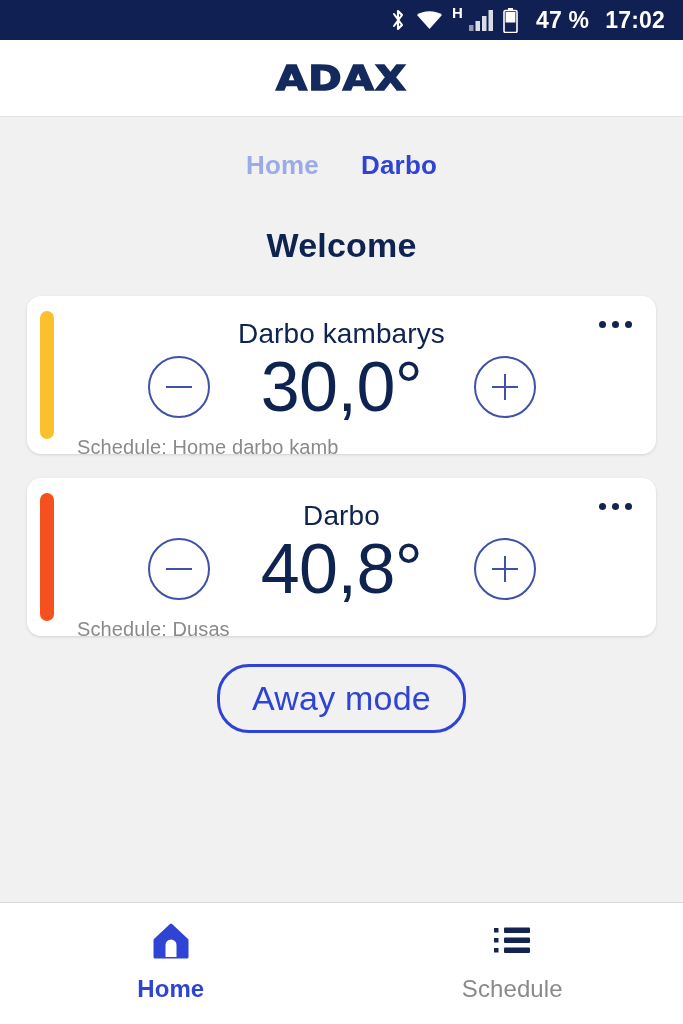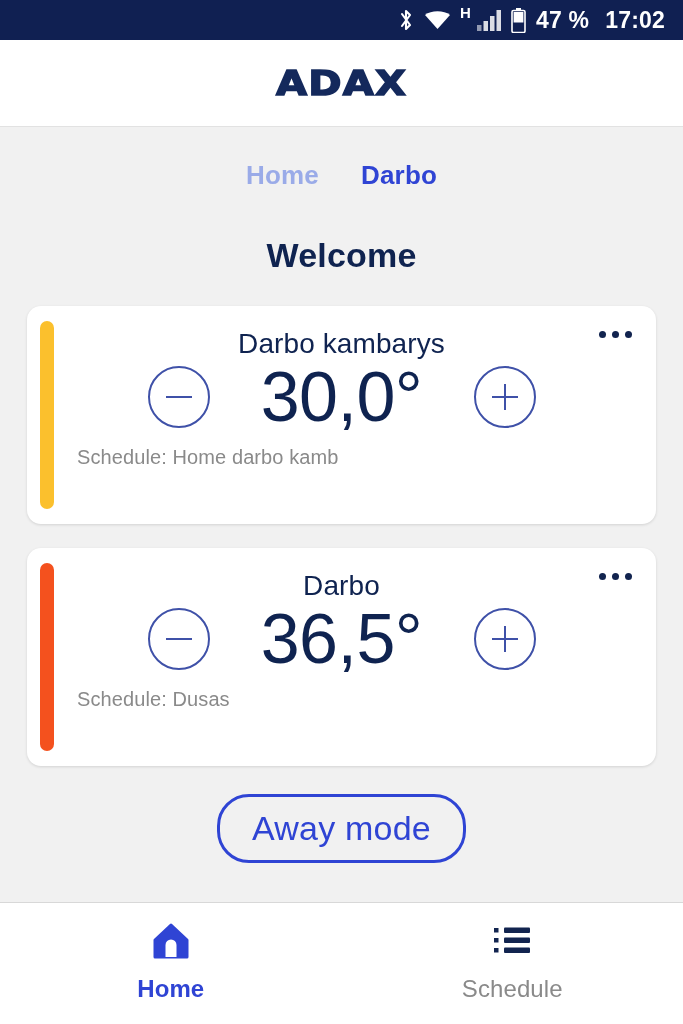--- a/index.html
+++ b/index.html
@@ -46,26 +46,26 @@
     margin-top: 5px;
     margin-right: -3px;
   }
   .sb-text {
     color: #ffffff;
     font-size: 23px;
     font-weight: bold;
     letter-spacing: 0.2px;
     line-height: 1;
   }
-  .sb-battery-pct { margin-left: 1px; }
+  .sb-battery-pct { margin-left: 9px; }
   .sb-clock { margin-left: 7px; margin-right: 2px; }
 
   
   .app-header {
-    height: 87px;
+    height: 77px;
     background: #ffffff;
     border-bottom: 1px solid #e2e2e2;
     display: flex;
     align-items: center;
     justify-content: center;
     flex: 0 0 auto;
   }
   .logo {
     font-size: 34px;
     font-weight: 900;
@@ -114,21 +114,21 @@
     margin-top: 31px;
     padding: 0 27px;
     display: flex;
     flex-direction: column;
     gap: 24px;
   }
   .card {
     position: relative;
     background: #ffffff;
     border-radius: 14px;
-    height: 218px;
+    height: 158px;
     box-shadow: 0 1px 3px rgba(0,0,0,0.13);
     padding: 0 22px;
     overflow: hidden;
   }
   .card-bar {
     position: absolute;
     left: 13px;
     top: 15px;
     bottom: 15px;
     width: 14px;
@@ -318,21 +318,21 @@
       <div class="card">
         <div class="card-bar" style="background:#f4511e"></div>
         <div class="card-menu">
           <span></span>
           <span></span>
           <span></span>
         </div>
         <div class="card-title">Darbo</div>
         <div class="card-controls">
           <button class="round-btn minus"></button>
-          <div class="temp">36,5°</div>
+          <div class="temp">40,8°</div>
           <button class="round-btn plus"></button>
         </div>
         <div class="card-schedule">Schedule: Dusas</div>
       </div>
 
     </div>
 
     <div class="away-wrap">
       <button class="away-btn">Away mode</button>
     </div>

